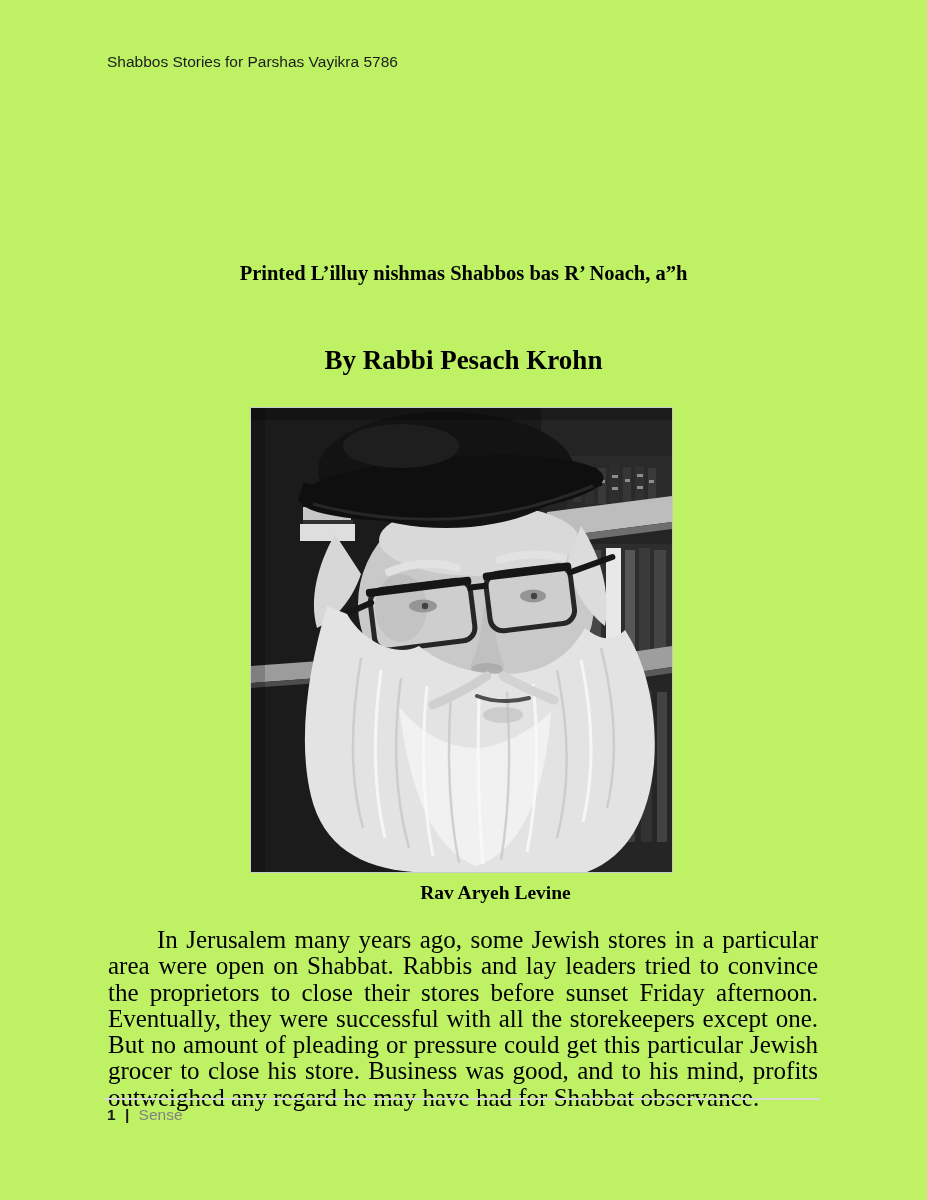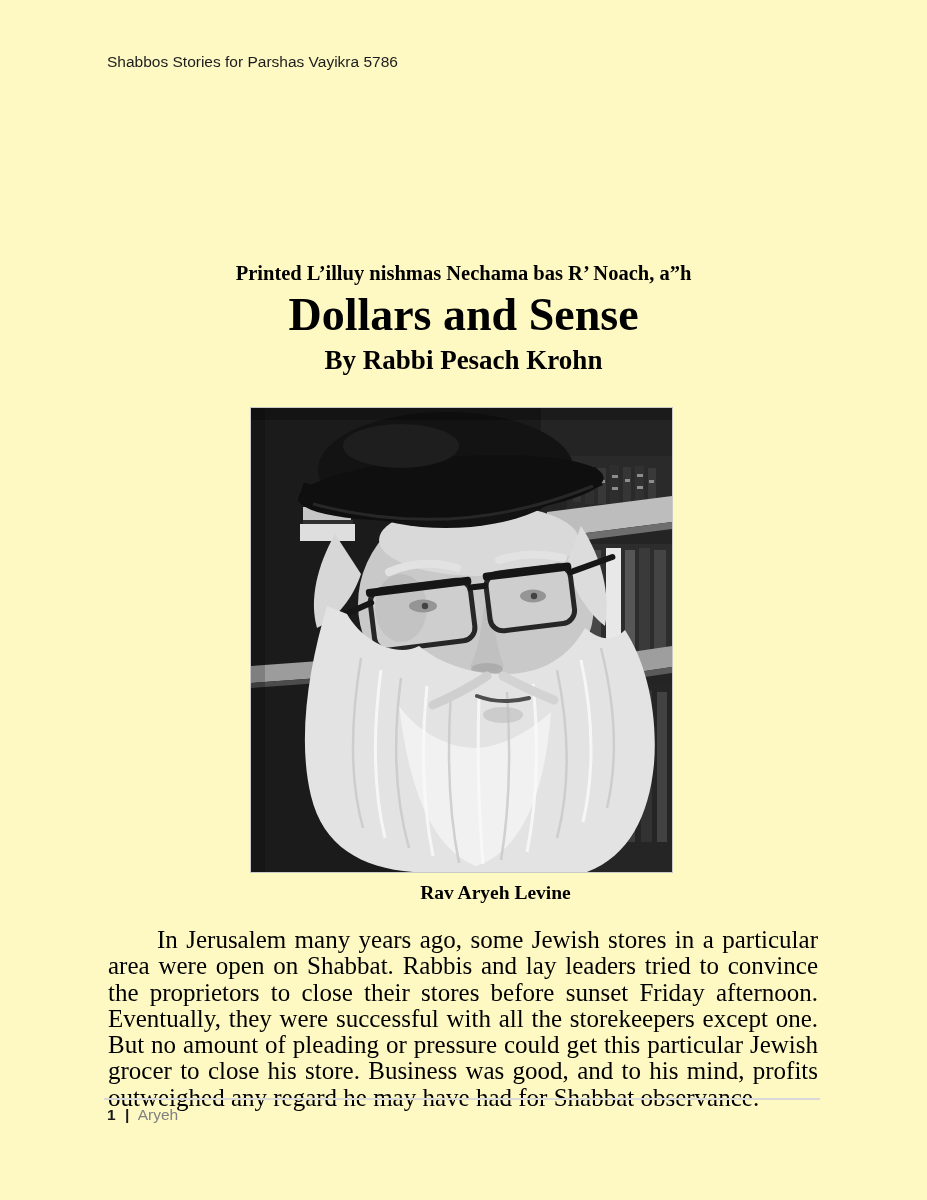--- a/index.html
+++ b/index.html
@@ -1,19 +1,19 @@
 <!DOCTYPE html>
 <html><head>
 <meta charset="utf-8">
 <style>
   html,body{margin:0;padding:0;background:#ffffff;}
   .page{
     position:relative;
     width:927px;height:1200px;
-    background:#fef9c3;
+    background:#bef264;
     overflow:hidden;
     font-family:"Liberation Serif", serif;
     color:#000;
   }
   .running-header{
     position:absolute;left:107px;top:52px;
     font-family:"Liberation Sans", sans-serif;
     font-size:15.5px;line-height:20px;color:#1c1c1c;
   }
   .masthead{
@@ -73,23 +73,22 @@
 </style>
 </head>
 <body>
 
 <div class="page">
 
   <div class="running-header">Shabbos Stories for Parshas Vayikra 5786</div>
 
 
 
-  <div class="dedication-line">Printed L’illuy nishmas Nechama bas R’ Noach, a”h</div>
-
-  <div class="story-title">Dollars and Sense</div>
+  <div class="dedication-line">Printed L’illuy nishmas Shabbos bas R’ Noach, a”h</div>
+
 
   <div class="byline">By Rabbi Pesach Krohn</div>
 
   <div class="photo-frame" title="Black-and-white portrait of an elderly rabbi with a long white beard, eyeglasses and a dark round-brimmed hat, in front of bookshelves">
     <svg viewBox="0 0 421 464" xmlns="http://www.w3.org/2000/svg">
 
       <rect x="0" y="0" width="421" height="464" fill="#1b1b1b"></rect>
       <rect x="290" y="0" width="131" height="464" fill="#242424"></rect>
 
       <rect x="316" y="48" width="105" height="56" fill="#2a2a2a"></rect>
@@ -204,16 +203,16 @@
 
   <div class="photo-caption">Rav Aryeh Levine</div>
 
   <div class="body-paragraph">In Jerusalem many years ago, some Jewish stores in a particular area were open on Shabbat. Rabbis and lay leaders tried to convince the proprietors to close their stores before sunset Friday afternoon. Eventually, they were successful with all the storekeepers except one. But no amount of pleading or pressure could get this particular Jewish grocer to close his store. Business was good, and to his mind, profits outweighed any regard he may have had for Shabbat observance.</div>
 
   <div class="footer-rule"></div>
 
   <div class="page-footer">
     <span class="num">1</span>
     <span class="sep">|</span>
-    <span class="lbl">Aryeh</span>
+    <span class="lbl">Sense</span>
   </div>
 
 </div>
 
 </body></html>

